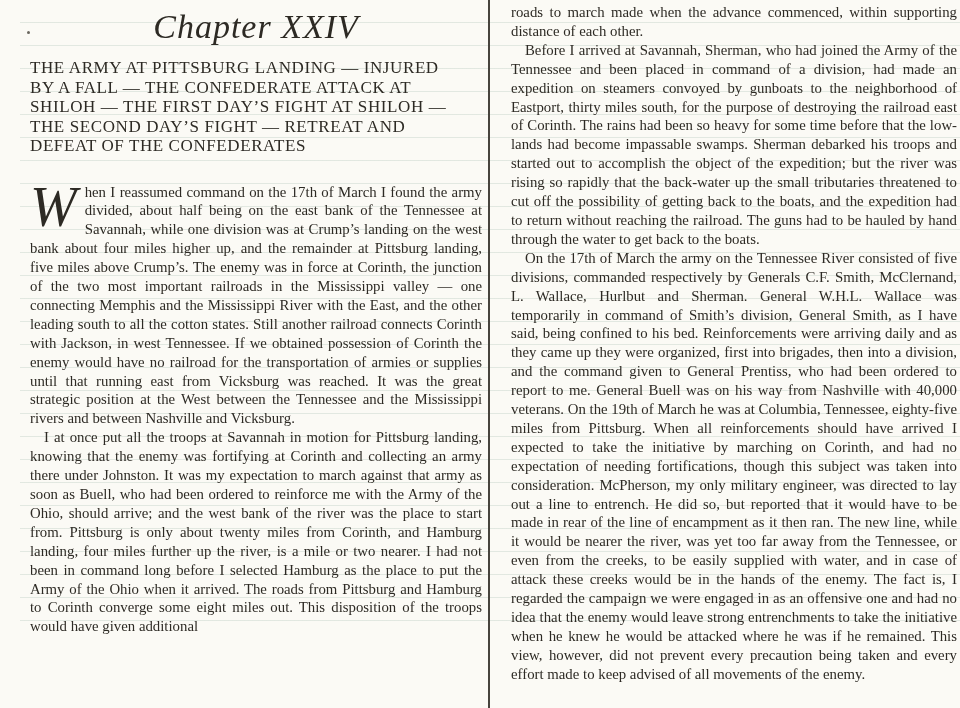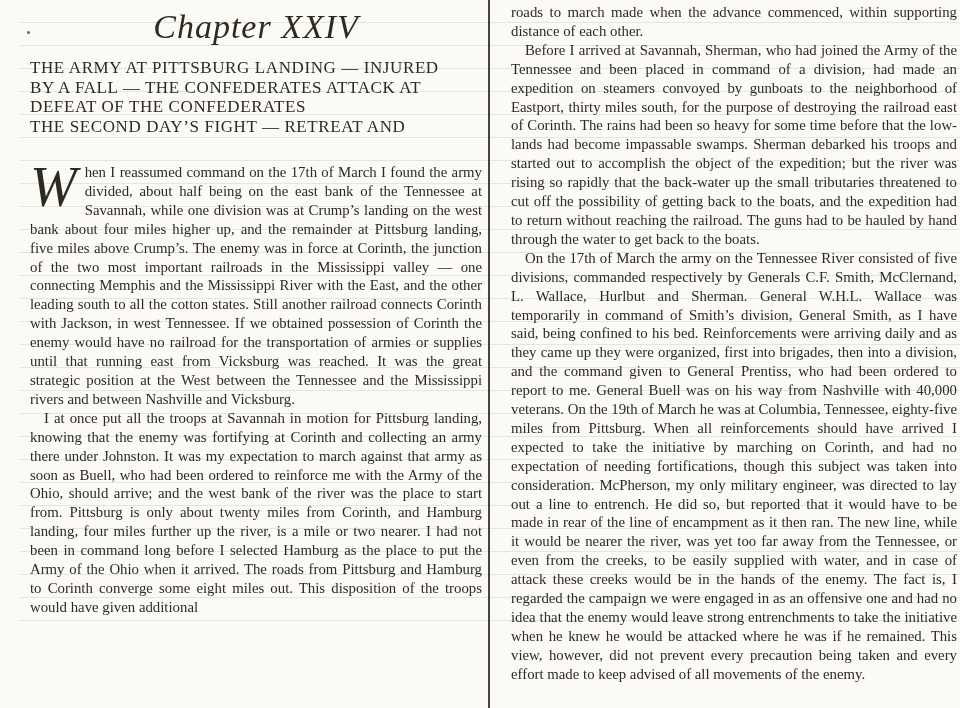--- a/index.html
+++ b/index.html
@@ -91,23 +91,24 @@
 
 <div class="page">
 
   <div class="speck" style="left:7px; top:31px;"></div>
 
   <div class="col col-left">
     <h1 class="chapter-title">Chapter XXIV</h1>
 
     <div class="chapter-heading">
       <div class="heading-line">THE ARMY AT PITTSBURG LANDING — INJURED</div>
-      <div class="heading-line">BY A FALL — THE CONFEDERATES ATTACK AT</div>
+      <div class="heading-line">BY A FALL — THE CONFEDERATE ATTACK AT</div>
+      <div class="heading-line">SHILOH — THE FIRST DAY’S FIGHT AT SHILOH —</div>
+      <div class="heading-line">THE SECOND DAY’S FIGHT — RETREAT AND</div>
       <div class="heading-line">DEFEAT OF THE CONFEDERATES</div>
-      <div class="heading-line">THE SECOND DAY’S FIGHT — RETREAT AND</div>
     </div>
 
     <p class="body-text"><span class="drop-cap">W</span><span>hen I reassumed command on the 17th of March I found the army divided, about half being on the east bank of the Tennessee at Savannah, while one division was at Crump’s landing on the west bank about four miles higher up, and the remainder at Pittsburg landing, five miles above Crump’s. The enemy was in force at Corinth, the junction of the two most important railroads in the Mississippi valley — one connecting Memphis and the Mississippi River with the East, and the other leading south to all the cotton states. Still another railroad connects Corinth with Jackson, in west Tennessee. If we obtained possession of Corinth the enemy would have no railroad for the transportation of armies or supplies until that running east from Vicksburg was reached. It was the great strategic position at the West between the Tennessee and the Mississippi rivers and between Nashville and Vicksburg.</span></p>
 
     <p class="body-text indent">I at once put all the troops at Savannah in motion for Pittsburg landing, knowing that the enemy was fortifying at Corinth and collecting an army there under Johnston. It was my expectation to march against that army as soon as Buell, who had been ordered to reinforce me with the Army of the Ohio, should arrive; and the west bank of the river was the place to start from. Pittsburg is only about twenty miles from Corinth, and Hamburg landing, four miles further up the river, is a mile or two nearer. I had not been in command long before I selected Hamburg as the place to put the Army of the Ohio when it arrived. The roads from Pittsburg and Hamburg to Corinth converge some eight miles out. This disposition of the troops would have given additional</p>
   </div>
 
   <div class="scan-edge edge-mid"></div>
 
   <div class="col col-right">

